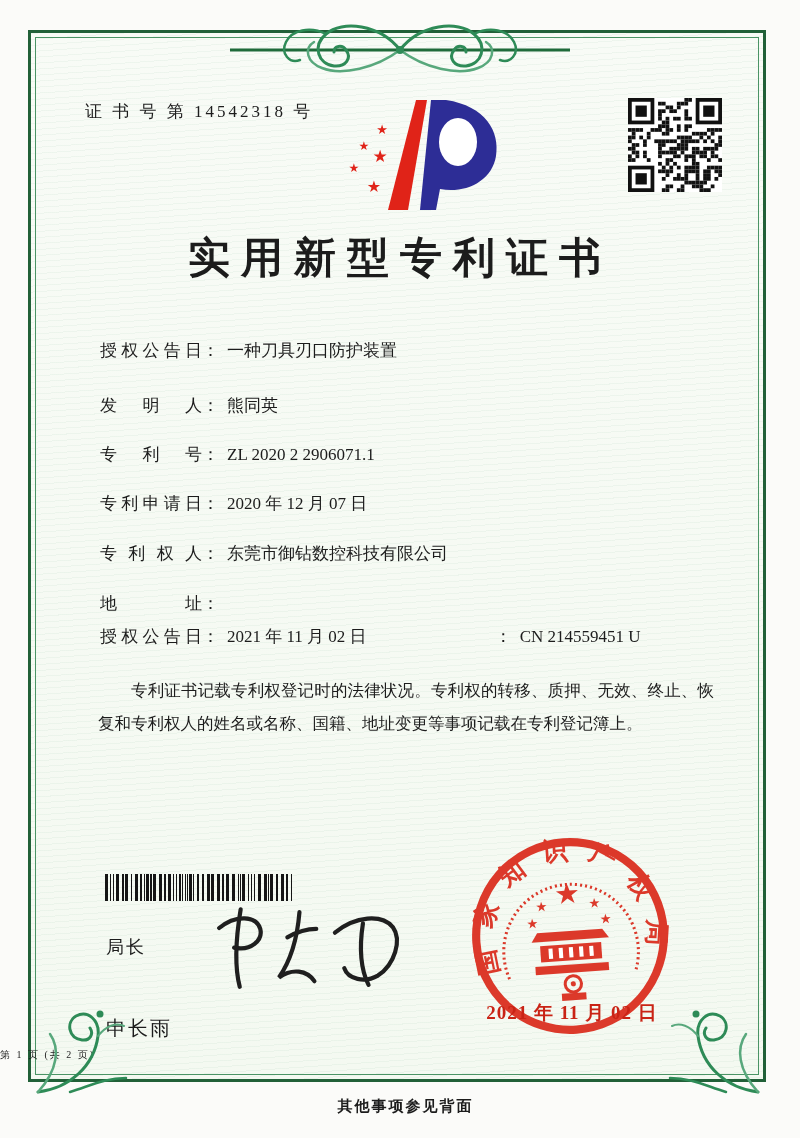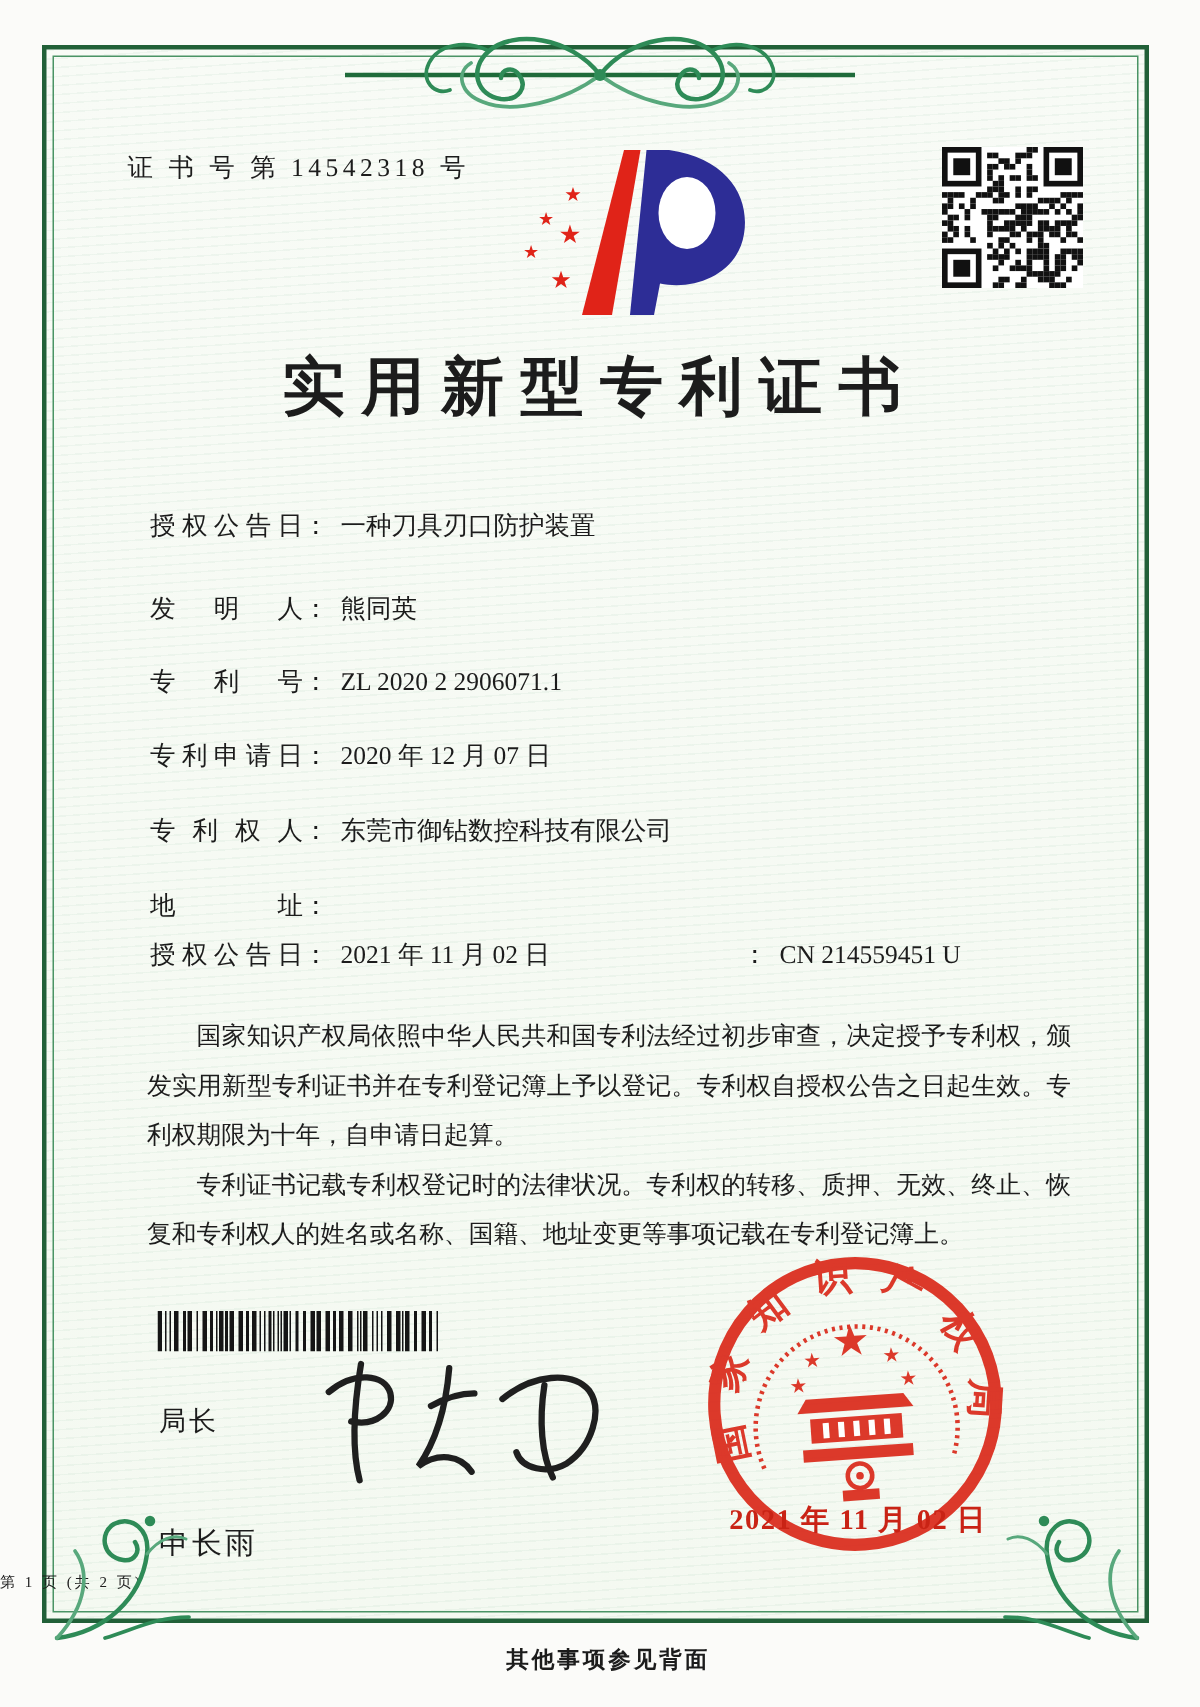--- a/index.html
+++ b/index.html
@@ -376,21 +376,20 @@
       <span class="colon">：</span>
     <span style="margin-left:8px;">2021 年 11 月 02 日</span>
     <span class="pair2">
         <span>：</span>
       <span style="margin-left:8px;font-family:Liberation Serif, serif;">CN 214559451 U</span>
     </span>
   </div>
 </div>
 
 <div class="paras">
-  <p>国家知识产权局依照中华人民共和国专利法经过初步审查，决定授予专利权，颁发实用新型专利证书并在专利登记簿上予以登记。专利权自授权公告之日起生效。专利权期限为十年，自申请日起算。</p>
   <p>专利证书记载专利权登记时的法律状况。专利权的转移、质押、无效、终止、恢复和专利权人的姓名或名称、国籍、地址变更等事项记载在专利登记簿上。</p>
 </div>
 
 <div class="barcode" id="barcode">
     <div style="width:3px;margin-right:2px;"></div>
     <div style="width:1px;margin-right:2px;"></div>
     <div style="width:1px;margin-right:2px;"></div>
     <div style="width:3px;margin-right:3px;"></div>
     <div style="width:2px;margin-right:1px;"></div>
     <div style="width:3px;margin-right:3px;"></div>

